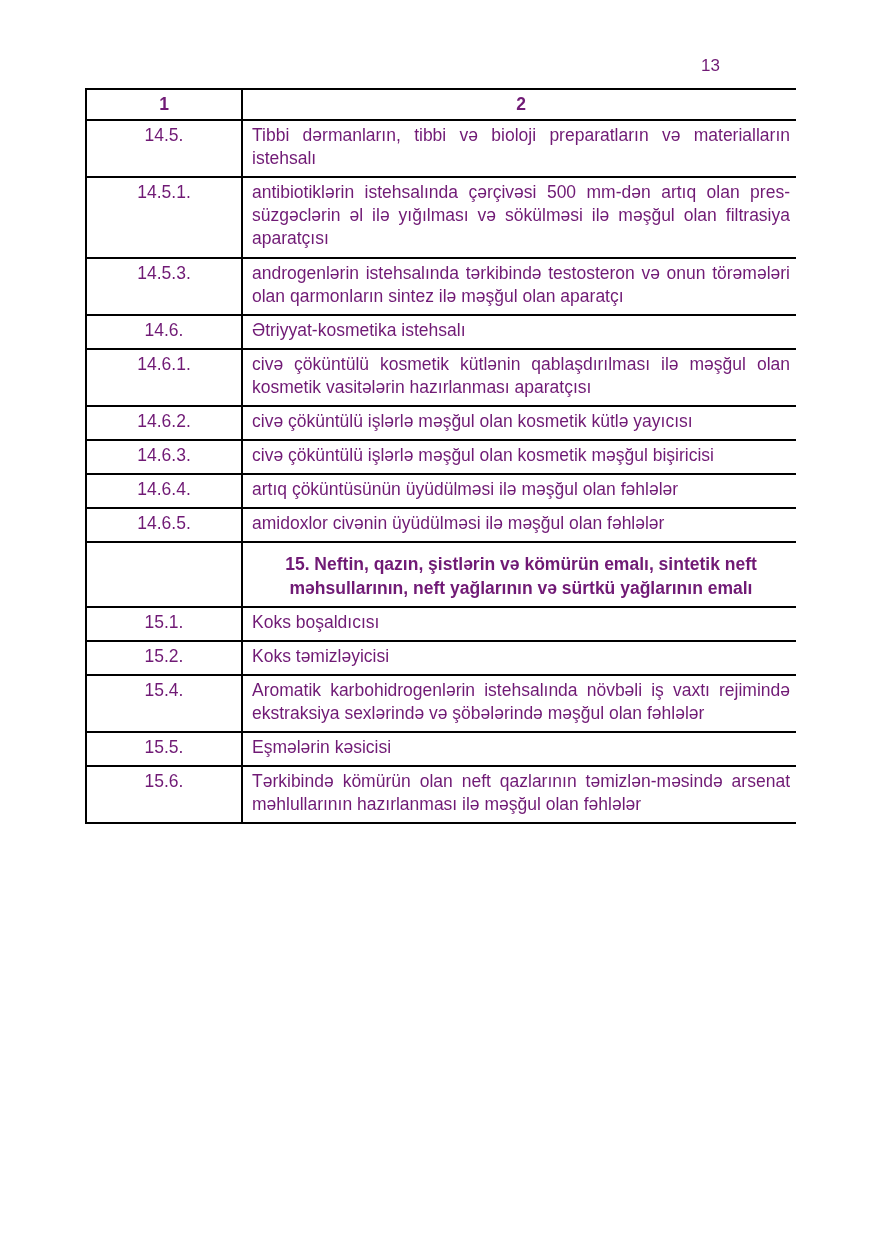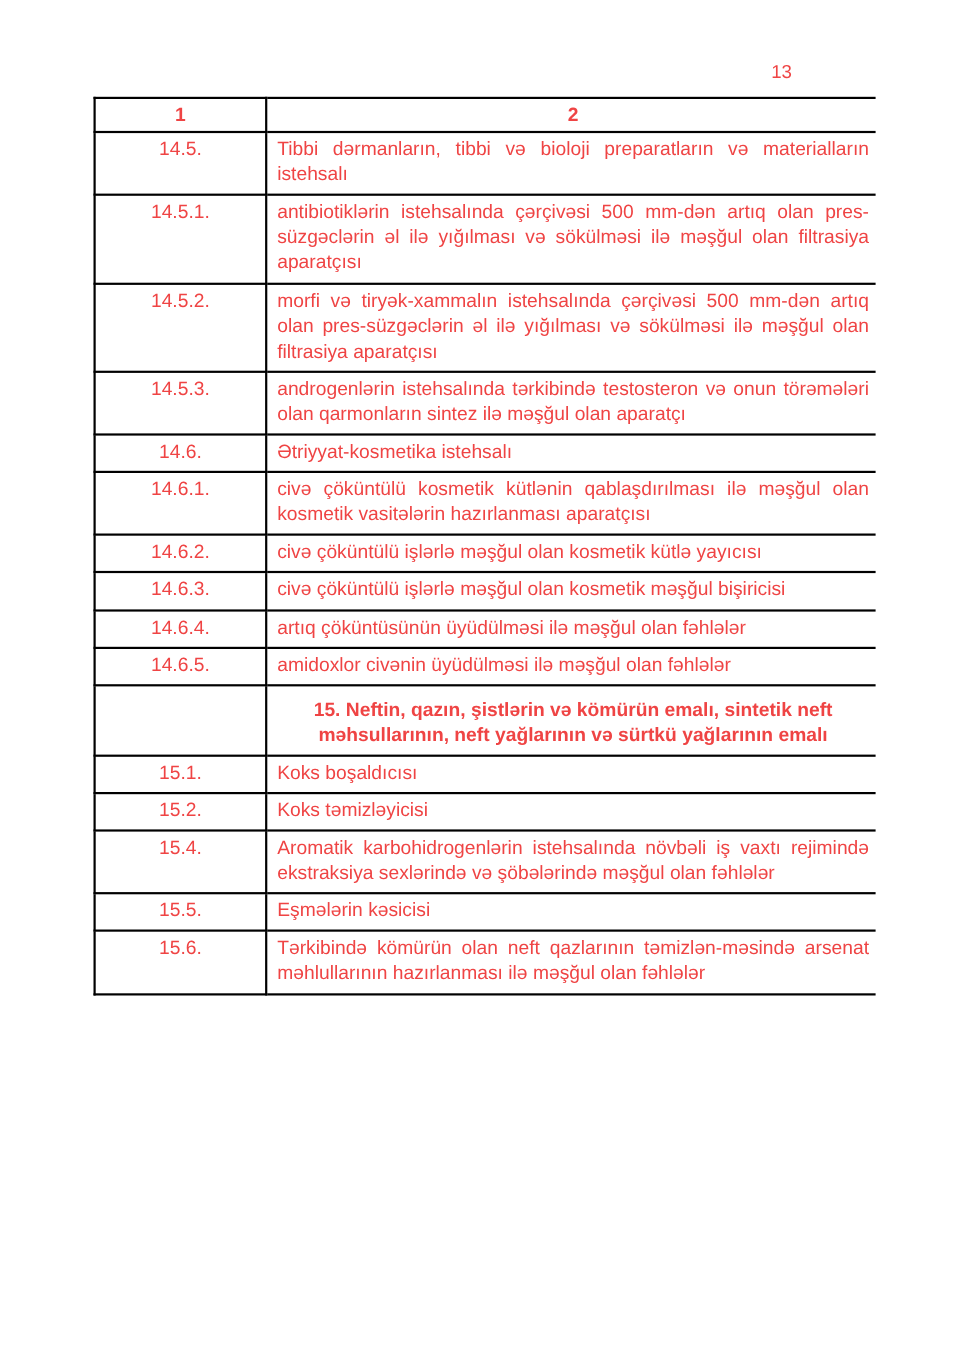--- a/index.html
+++ b/index.html
@@ -6,21 +6,21 @@
     margin: 0;
     padding: 0;
     background: #ffffff;
   }
   .page {
     position: relative;
     width: 796px;
     height: 1241px;
     background: #ffffff;
     font-family: "Liberation Sans", sans-serif;
-    color: #ef4444;
+    color: #701a75;
     overflow: hidden;
     text-decoration: underline;
   }
   .page-number {
     position: absolute;
     top: 56px;
     right: 76px;
     font-size: 17px;
   }
   table.doc-table {
@@ -75,24 +75,20 @@
     <tbody>
         <tr>
           <td class="code-cell">14.5.</td>
           <td class="text-cell">Tibbi dərmanların, tibbi və bioloji preparatların və materialların istehsalı</td>
         </tr>
         <tr>
           <td class="code-cell">14.5.1.</td>
           <td class="text-cell">antibiotiklərin istehsalında çərçivəsi 500 mm-dən artıq olan pres-süzgəclərin əl ilə yığılması və sökülməsi ilə məşğul olan filtrasiya aparatçısı</td>
         </tr>
         <tr>
-          <td class="code-cell">14.5.2.</td>
-          <td class="text-cell">morfi və tiryək-xammalın istehsalında çərçivəsi 500 mm-dən artıq olan pres-süzgəclərin əl ilə yığılması və sökülməsi ilə məşğul olan filtrasiya aparatçısı</td>
-        </tr>
-        <tr>
           <td class="code-cell">14.5.3.</td>
           <td class="text-cell">androgenlərin istehsalında tərkibində testosteron və onun törəmələri olan qarmonların sintez ilə məşğul olan aparatçı</td>
         </tr>
         <tr>
           <td class="code-cell">14.6.</td>
           <td class="text-cell">Ətriyyat-kosmetika istehsalı</td>
         </tr>
         <tr>
           <td class="code-cell">14.6.1.</td>
           <td class="text-cell">civə çöküntülü kosmetik kütlənin qablaşdırılması ilə məşğul olan kosmetik vasitələrin hazırlanması aparatçısı</td>

